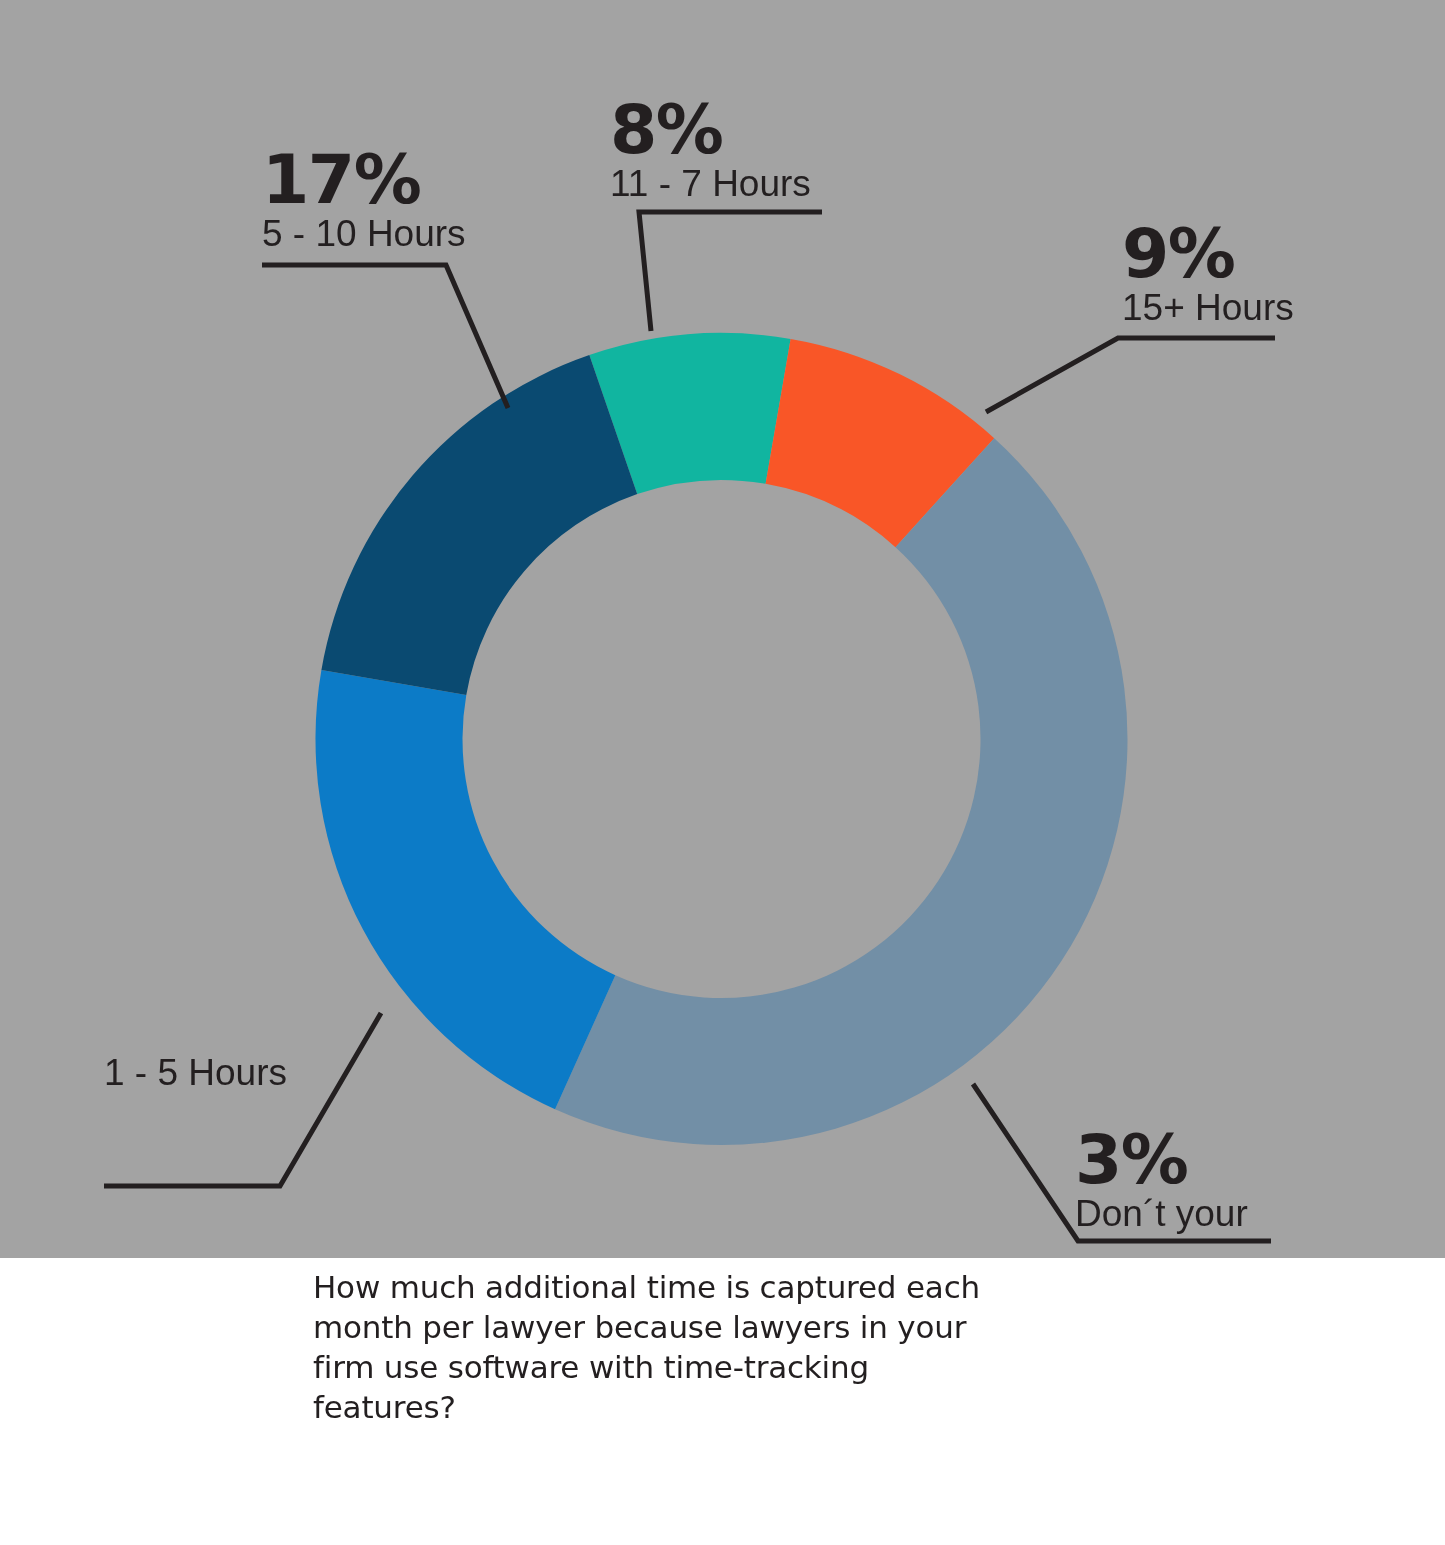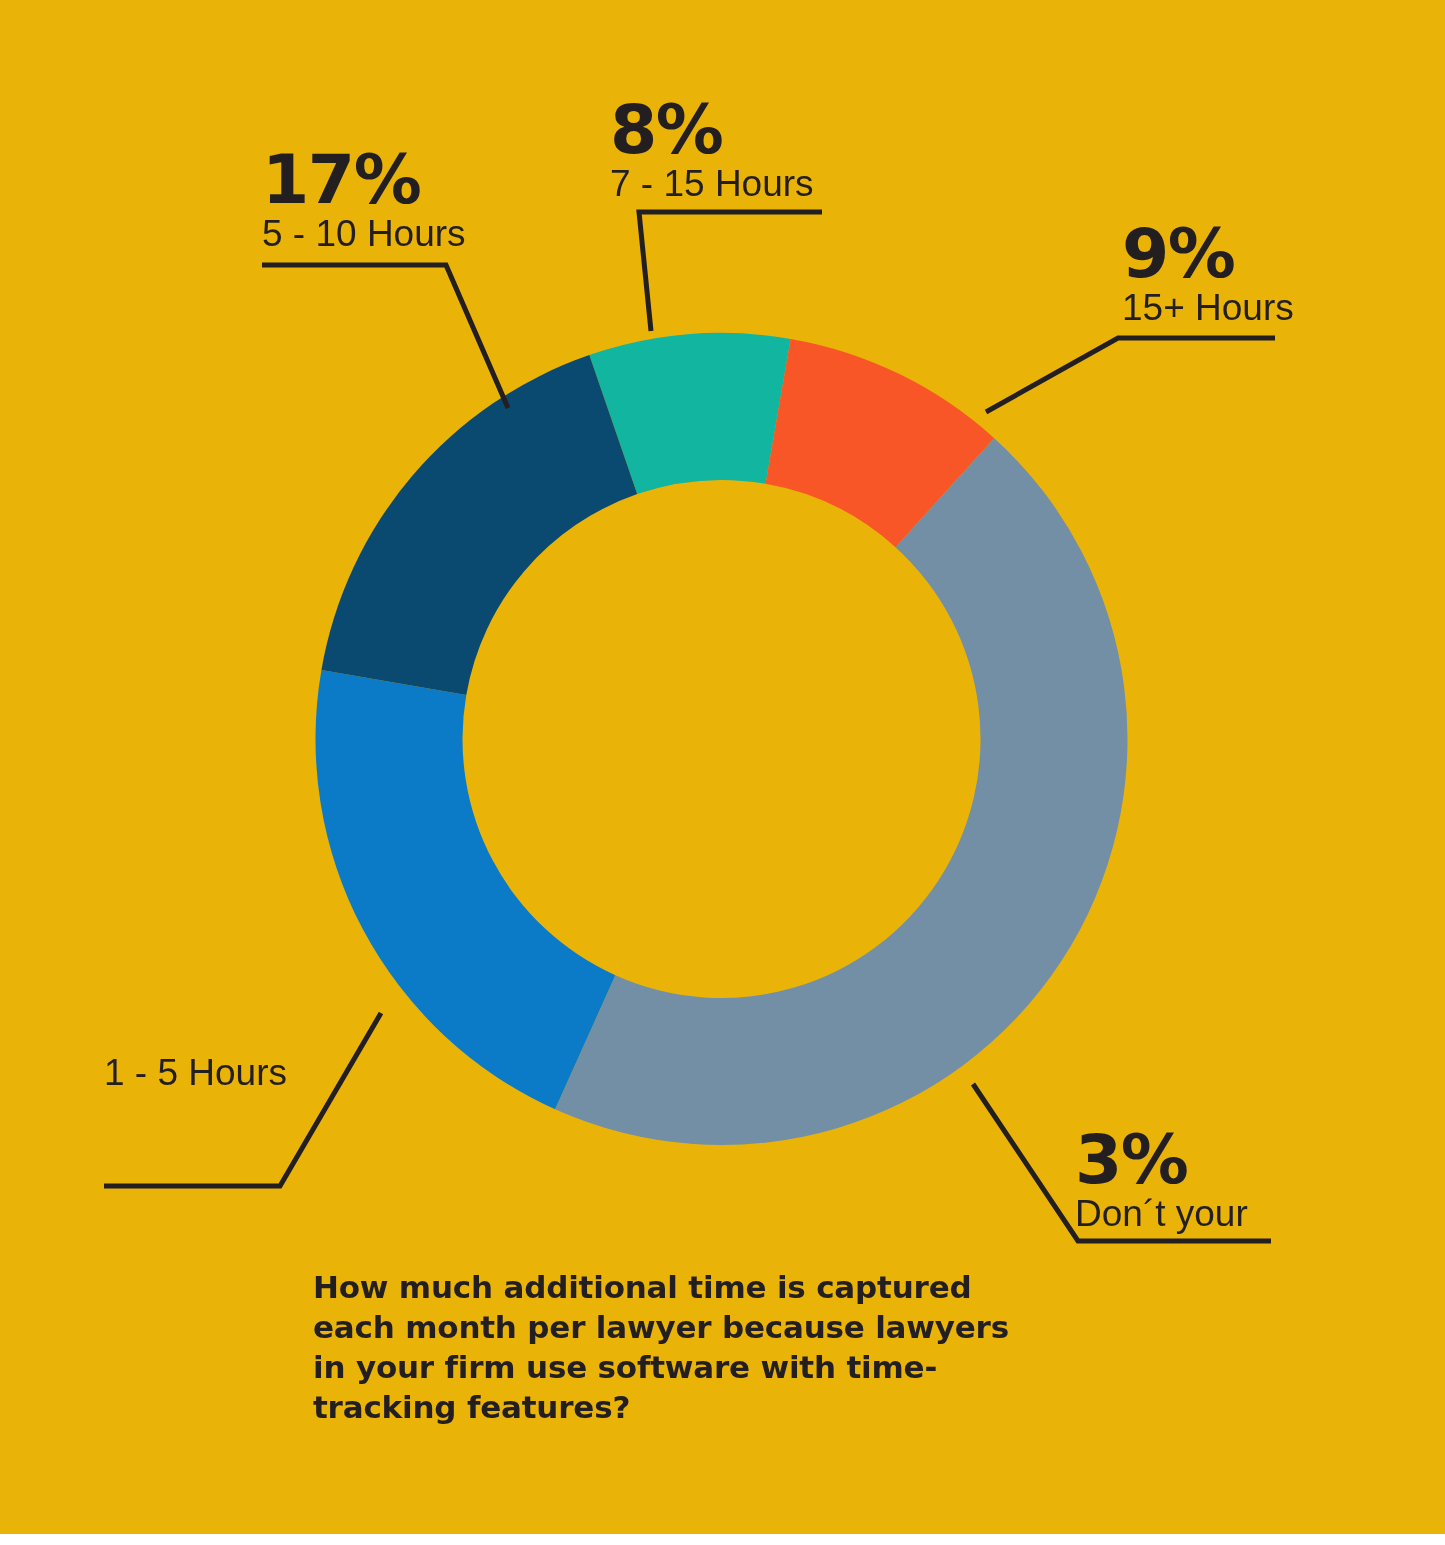--- a/index.html
+++ b/index.html
@@ -10,22 +10,22 @@
   body {
     width: 1445px;
     height: 1545px;
     font-family: "Liberation Sans", sans-serif;
     color: #231f20;
     overflow: hidden;
   }
   #root {
     position: relative;
     width: 1445px;
-    height: 1534px;
-    background: #eab308;
+    height: 1258px;
+    background: #a3a3a3;
   }
 
   
   #donut-wrap {
     position: absolute;
     left: 0;
     top: 0;
     width: 1445px;
     height: 1545px;
     pointer-events: none;
@@ -64,21 +64,21 @@
   #label-45     { left: 1075px; top: 1128px; }
   #label-21     { left: 104px;  top: 1052px; }
 
   
   #caption {
     position: absolute;
     left: 313px;
     top: 1268px;
     width: 700px;
     font-family: "DejaVu Sans", sans-serif;
-    font-weight: 700;
+    font-weight: 400;
     font-size: 31px;
     line-height: 1.29;
     color: #231f20;
     letter-spacing: -0.2px;
   }
 </style>
 </head>
 <body>
 
 <div id="root">
@@ -107,21 +107,21 @@
     </svg>
   </div>
 
   <div class="callout align-left" id="label-6-10">
     <span class="pct">17%</span>
     <span class="cat">5 - 10 Hours</span>
   </div>
 
   <div class="callout align-left" id="label-11-15">
     <span class="pct">8%</span>
-    <span class="cat">7 - 15 Hours</span>
+    <span class="cat">11 - 7 Hours</span>
   </div>
 
   <div class="callout align-left" id="label-15plus">
     <span class="pct">9%</span>
     <span class="cat">15+ Hours</span>
   </div>
 
   <div class="callout align-left" id="label-45">
     <span class="pct">3%</span>
     <span class="cat">Don´t your</span>

